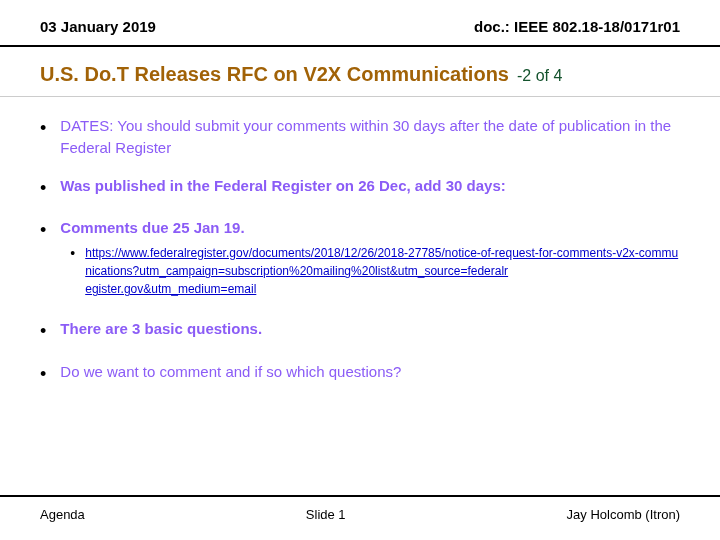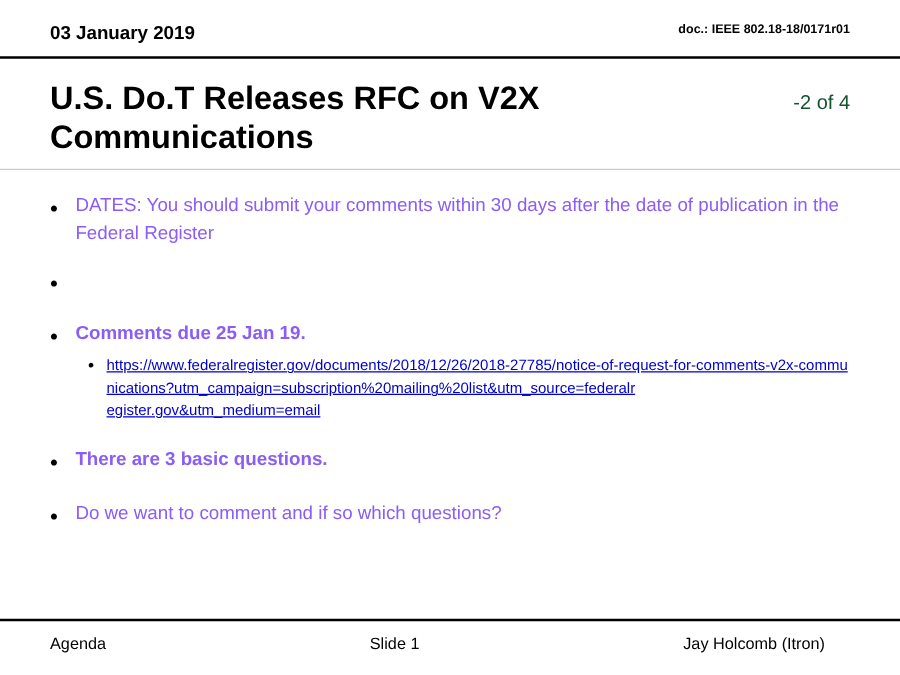--- a/index.html
+++ b/index.html
@@ -32,37 +32,37 @@
       border-bottom: 2px solid #000;
     }
 
     .header-date {
       font-size: 15px;
       font-weight: bold;
       color: #000;
     }
 
     .header-doc {
-      font-size: 10px;
+      font-size: 15px;
       font-weight: bold;
       color: #000;
     }
 
     .title-row {
       padding: 16px 40px 10px 40px;
       display: flex;
       align-items: baseline;
       gap: 8px;
       border-bottom: 1px solid #ccc;
     }
 
     .slide-title {
-      font-size: 26px;
+      font-size: 20px;
       font-weight: bold;
-      color: #000000;
+      color: #a16207;
     }
 
     .slide-subtitle {
       font-size: 16px;
       color: #14532d;
       white-space: nowrap;
     }
 
     .content {
       padding: 18px 40px 10px 40px;
@@ -118,21 +118,21 @@
       word-break: break-all;
     }
 
     .footer {
       position: absolute;
       bottom: 0;
       left: 0;
       right: 0;
       display: flex;
       justify-content: space-between;
-      padding: 10px 60px 14px 40px;
+      padding: 10px 40px 14px 40px;
       border-top: 2px solid #000;
       gap: 44px;
     }
 
     .footer-text {
       font-size: 13px;
       color: #000;
     }
   </style>
 </head>
@@ -152,20 +152,21 @@
 
   <div class="content">
 
     <div class="bullet-item">
       <span class="bullet">•</span>
       <span class="bullet-text">DATES: You should submit your comments within 30 days after the date of publication in the Federal Register</span>
     </div>
 
     <div class="bullet-item">
       <span class="bullet">•</span>
+      <span class="bullet-text bold">Was published in the Federal Register on 26 Dec, add 30 days:</span>
     </div>
 
     <div class="bullet-item">
       <span class="bullet">•</span>
       <div>
         <span class="bullet-text bold">Comments due 25 Jan 19.</span>
         <div class="sub-bullet">
           <div class="sub-bullet-item">
             <span class="sub-bullet-dot">•</span>
             <a class="link-text" href="#">https://www.federalregister.gov/documents/2018/12/26/2018-27785/notice-of-request-for-comments-v2x-communications?utm_campaign=subscription%20mailing%20list&amp;utm_source=federalr<br>egister.gov&amp;utm_medium=email</a>

